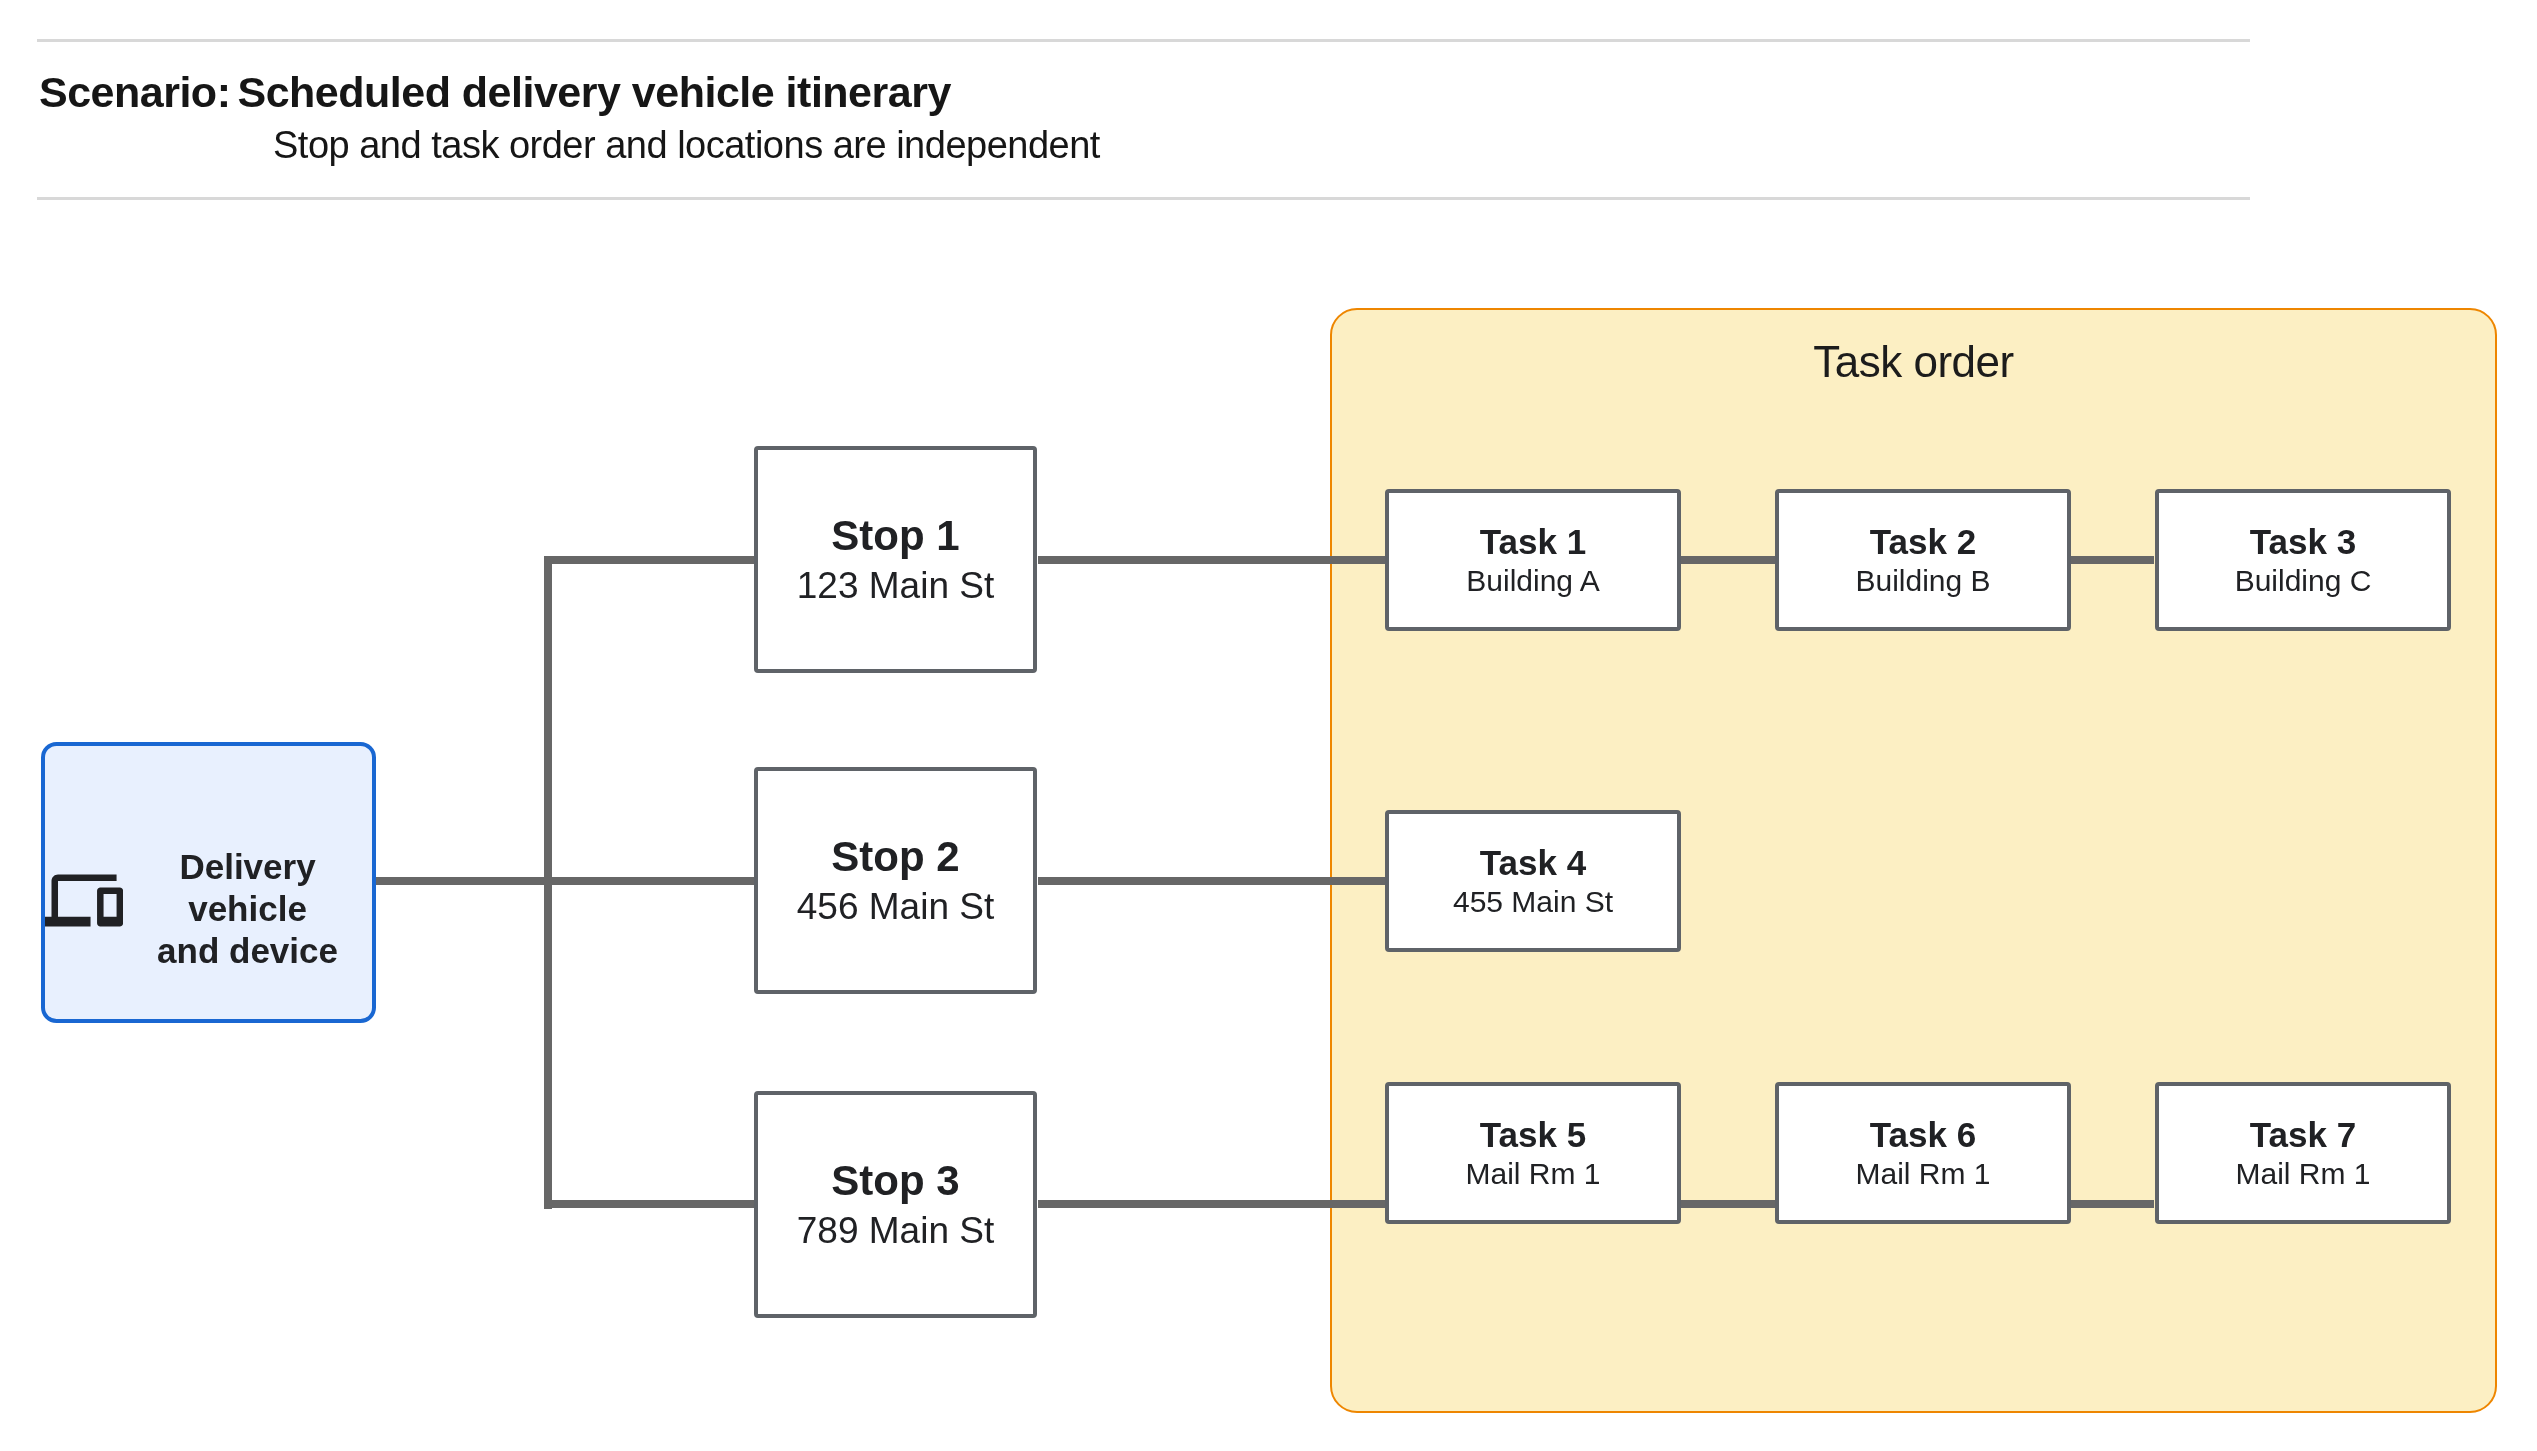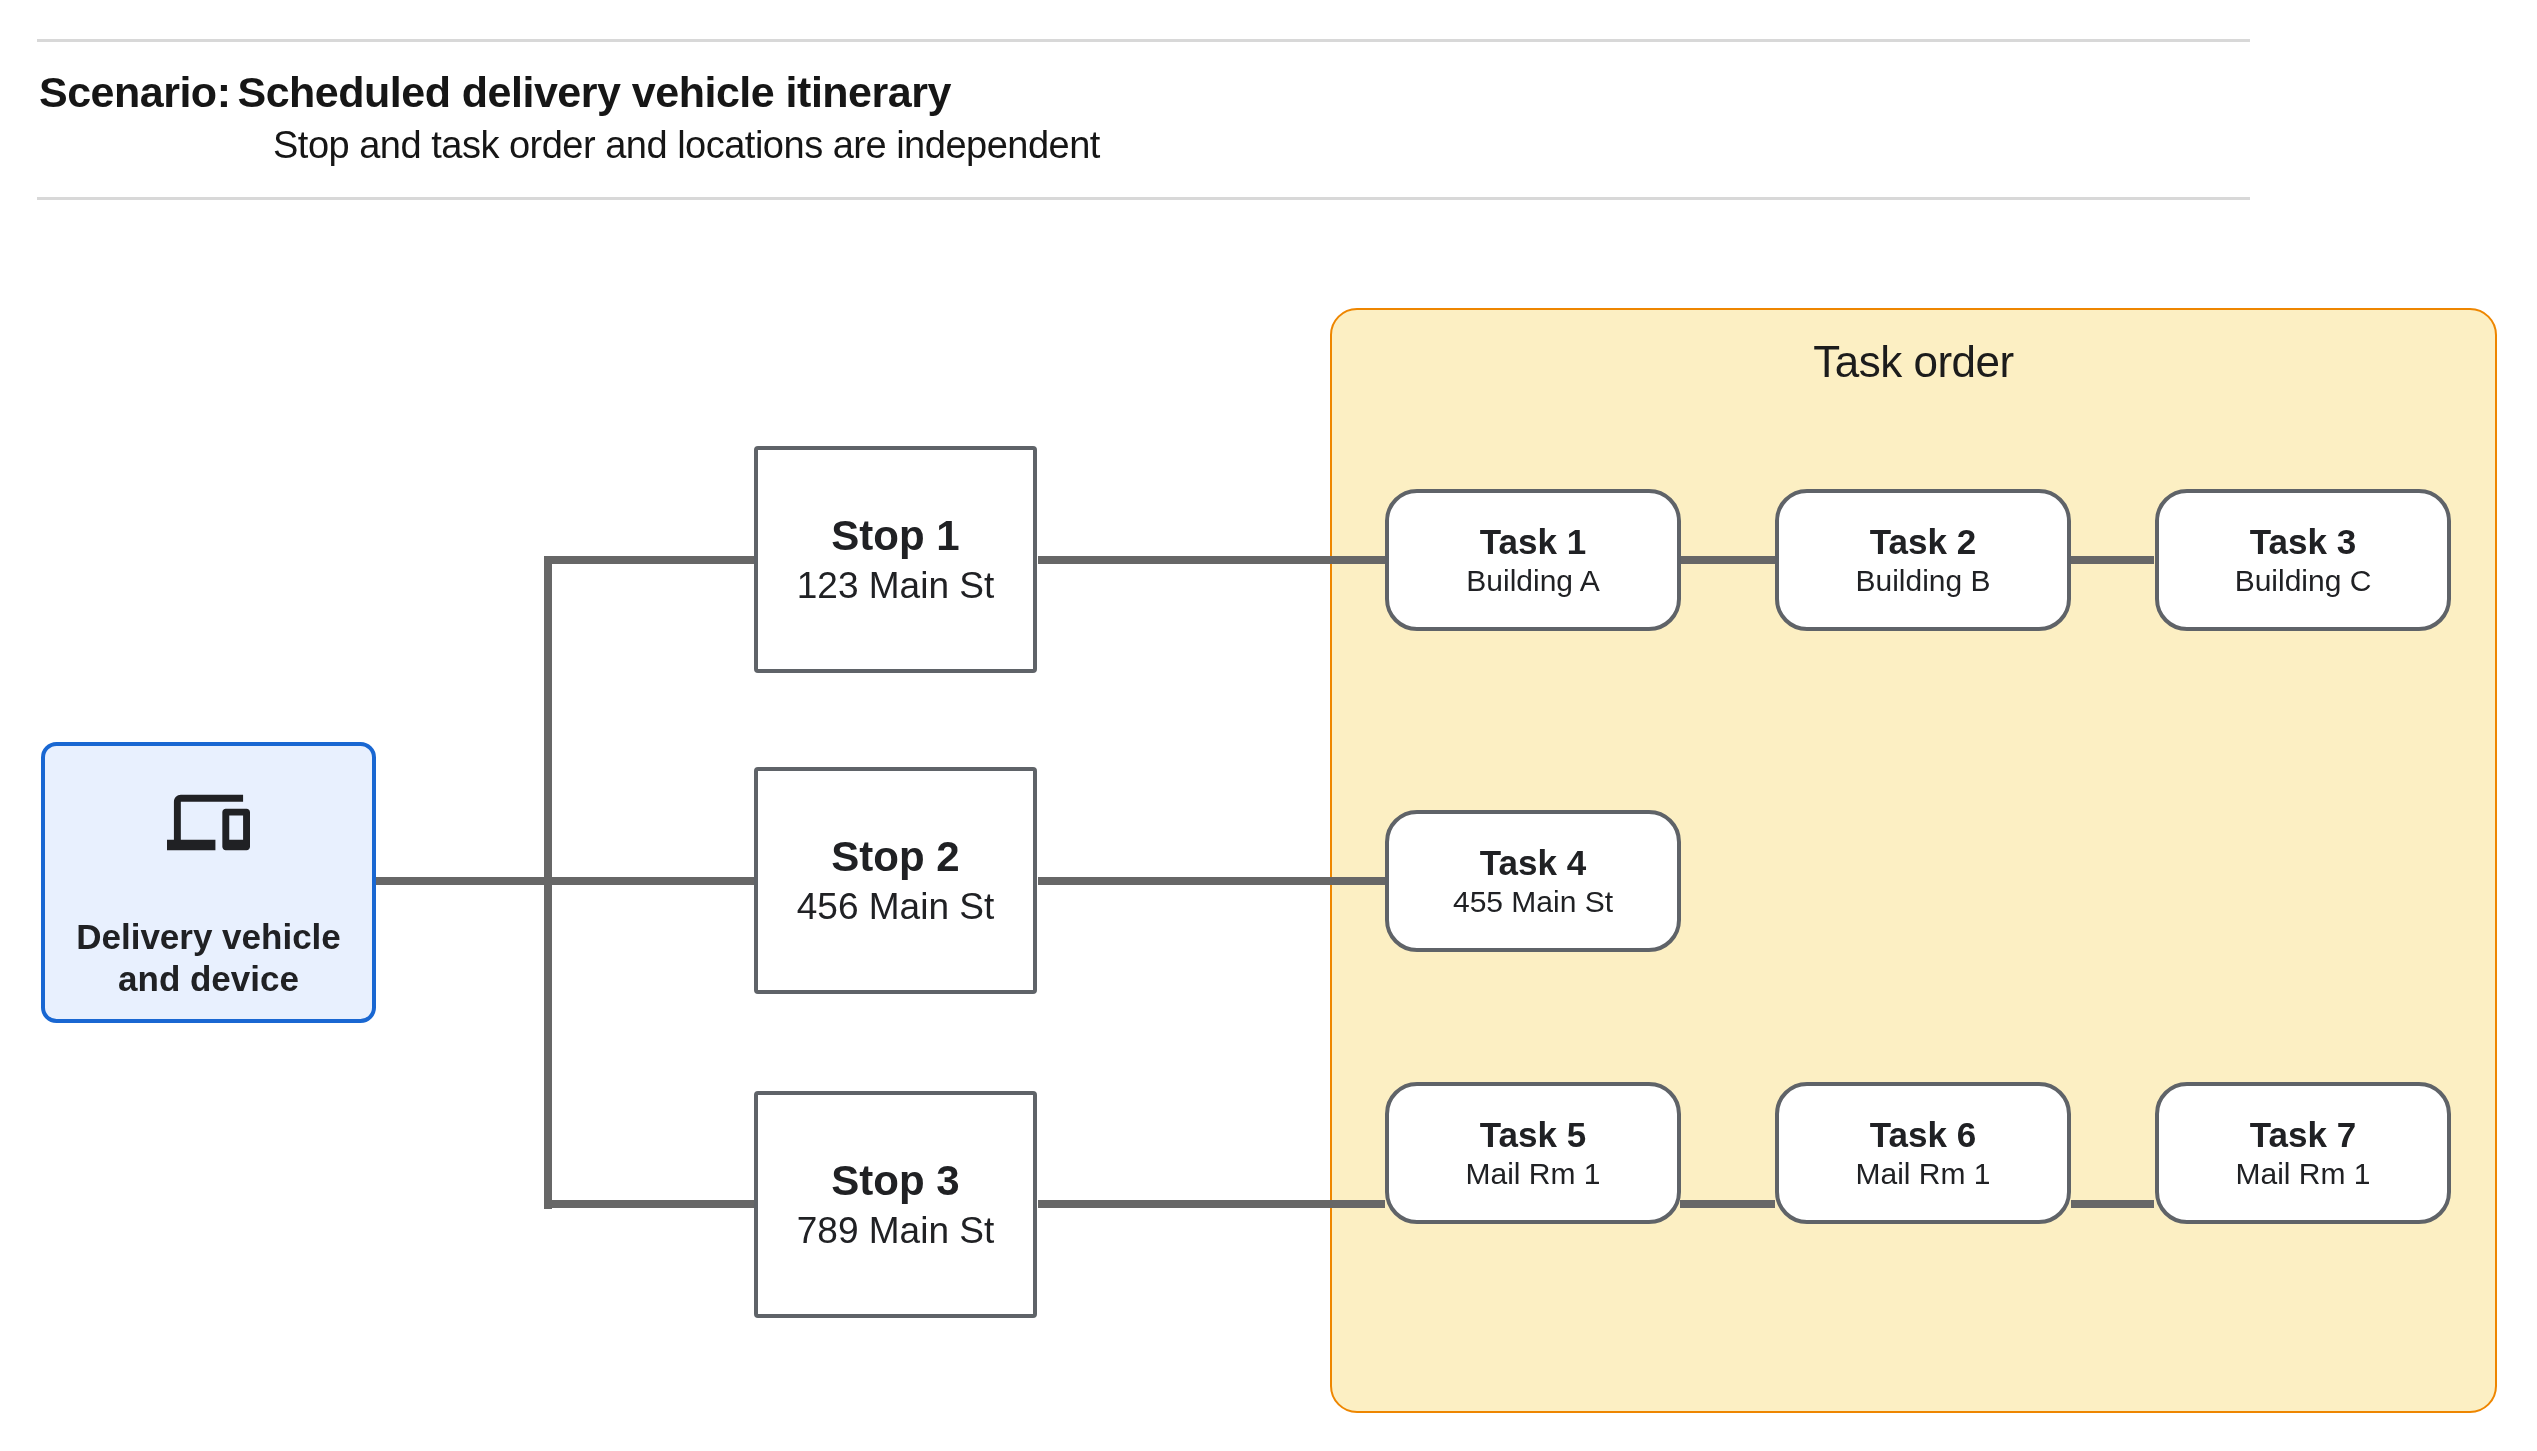--- a/index.html
+++ b/index.html
@@ -50,30 +50,30 @@
   
   .node{
     position:absolute;background:#ffffff;border:4.8px solid #5f6368;
     box-sizing:border-box;display:flex;flex-direction:column;
     align-items:center;justify-content:center;z-index:3;text-align:center;
   }
   .stop-node{left:754px;width:283px;height:227px;border-radius:4px;gap:9.7px;}
   #stop1{top:446px;} #stop2{top:767px;} #stop3{top:1091px;}
   .stop-title{font-size:42px;font-weight:700;line-height:1;}
   .stop-sub{font-size:37px;font-weight:400;line-height:1;}
-  .task-node{width:296px;height:142px;border-radius:32px;gap:7.8px;}
+  .task-node{width:296px;height:142px;border-radius:4px;gap:7.8px;}
   .tcol1{left:1385px;} .tcol2{left:1775px;} .tcol3{left:2155px;}
   .trow1{top:489px;}  .trow2{top:810px;}  .trow3{top:1082px;}
   .task-title{font-size:35px;font-weight:700;line-height:1;}
   .task-sub{font-size:30px;font-weight:400;line-height:1;}
   
   .vehicle{
     position:absolute;left:41px;top:742px;width:335px;height:281px;
     background:#e8f0fe;border:4.8px solid #1967d2;border-radius:15.5px;
-    box-sizing:border-box;display:flex;flex-direction:column;align-items:center;
+    box-sizing:border-box;display:flex;align-items:center;
     z-index:3;
   }
   .vehicle svg{margin-top:35px;display:block;}
   .vehicle-label{
     margin-top:52px;text-align:center;
     font-size:35px;font-weight:700;line-height:1.2;color:#202124;
   }
 </style>
 </head>
 <body>

